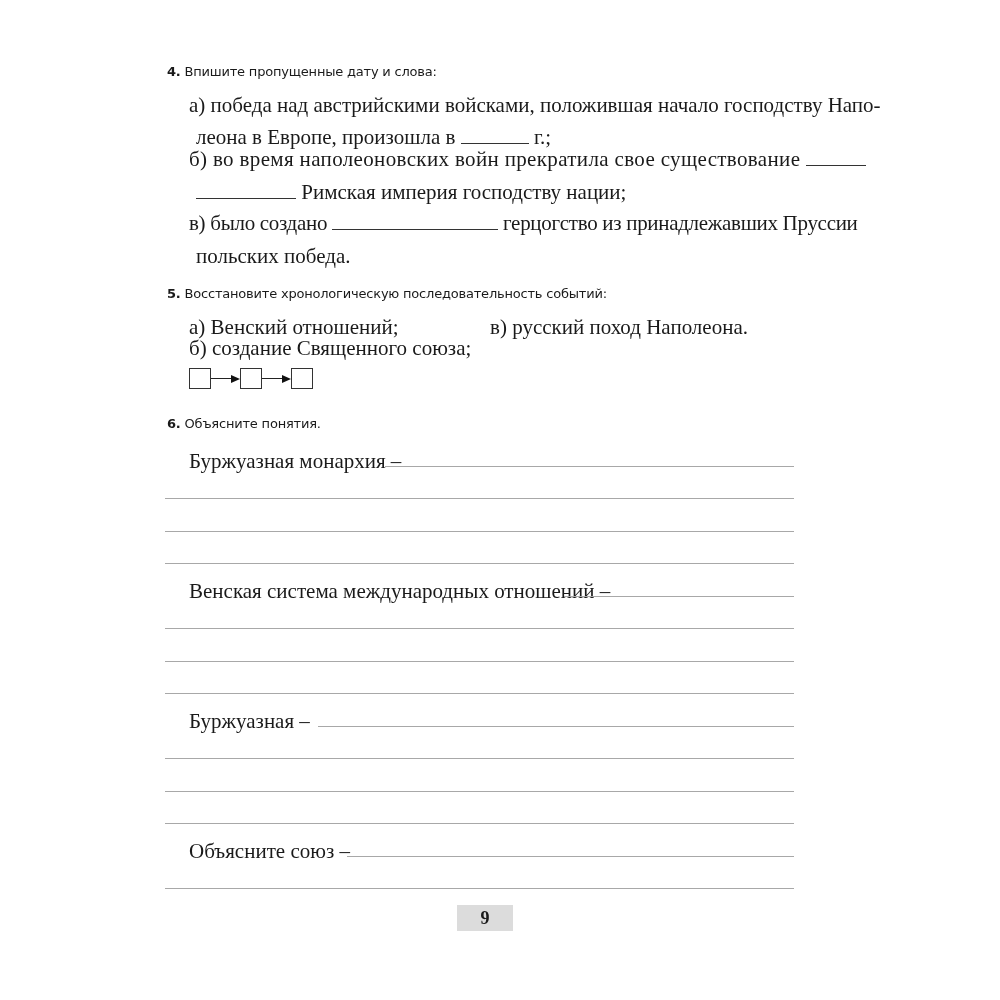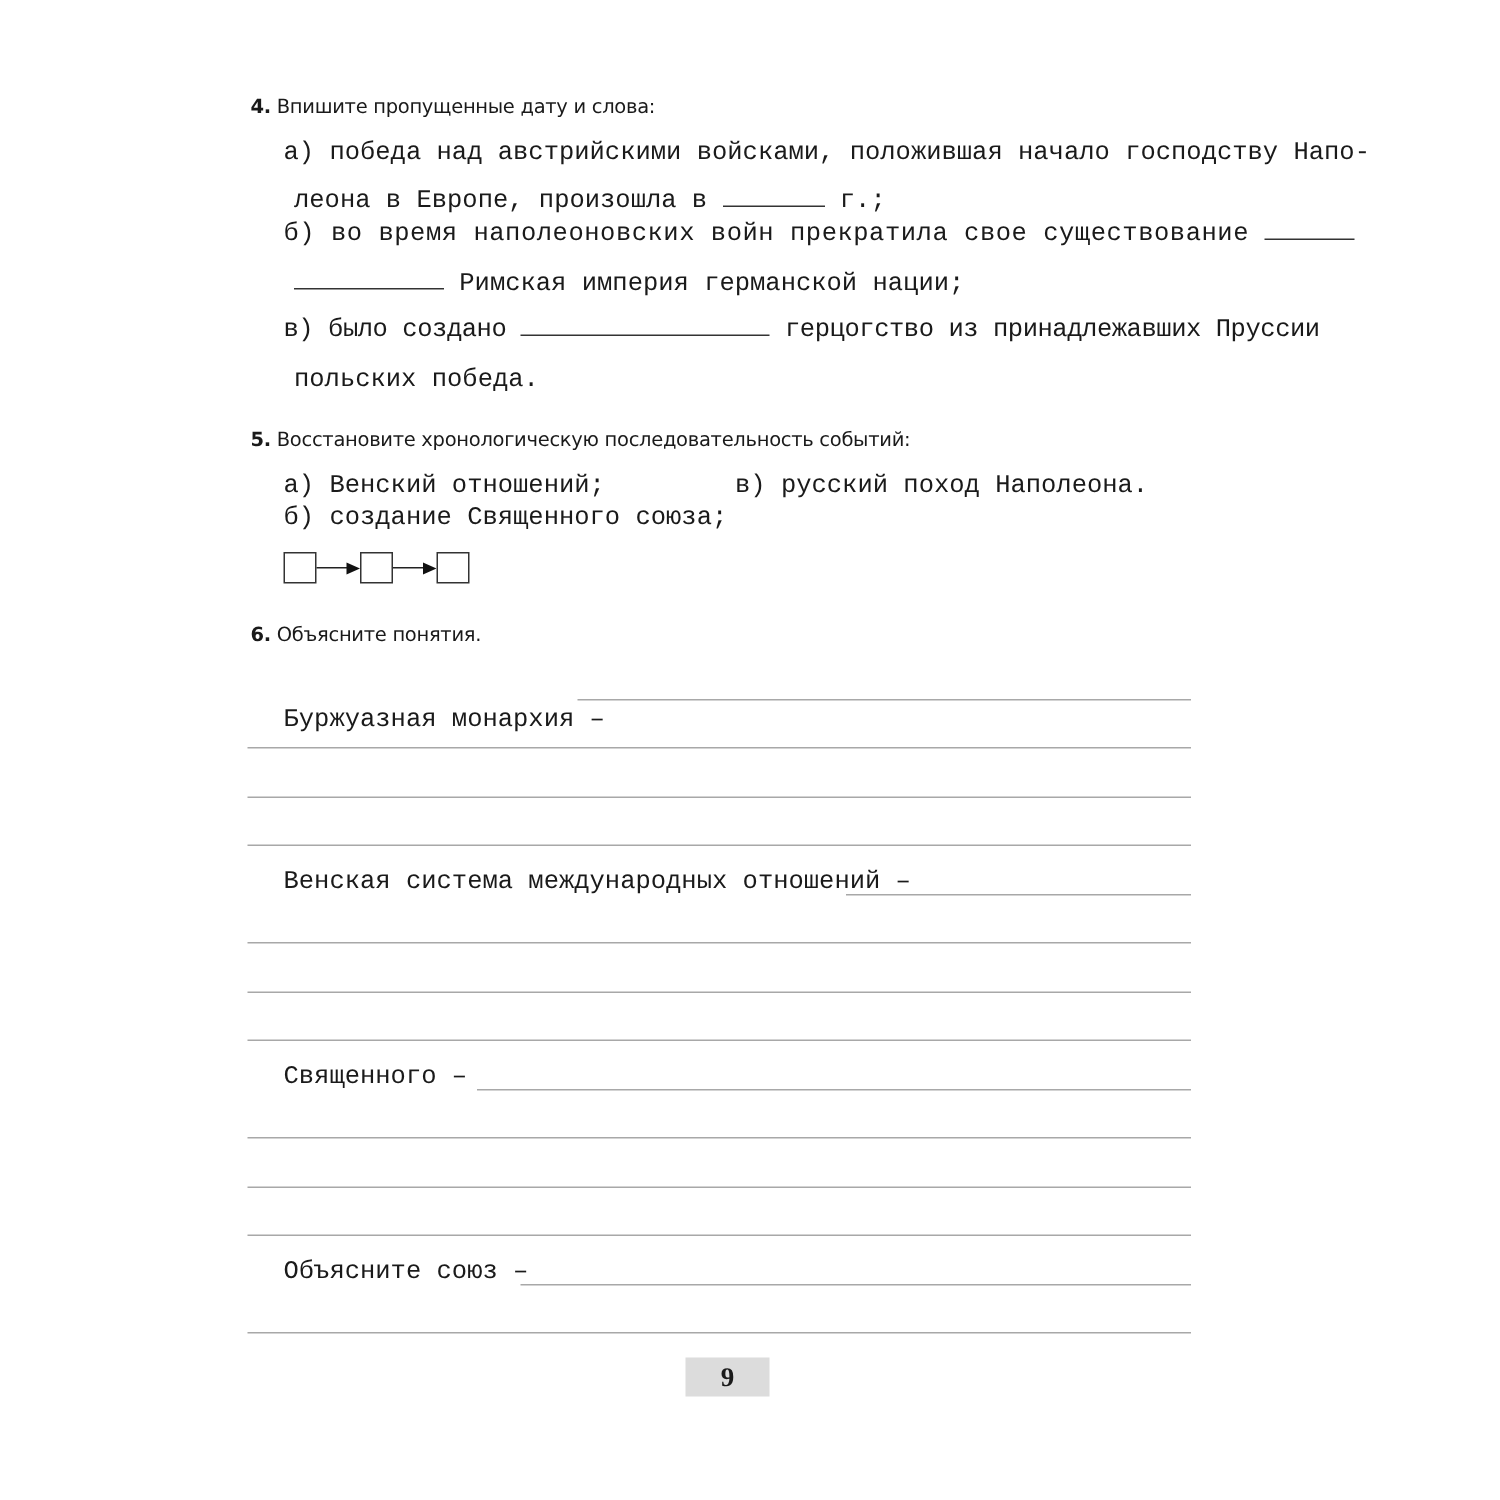--- a/index.html
+++ b/index.html
@@ -1,20 +1,20 @@
 <!DOCTYPE html>
 <html><head>
 <meta charset="utf-8">
 <style>
   html, body { margin:0; padding:0; background:#ffffff; }
   body { width:1000px; height:1000px; position:relative; overflow:hidden; color:#1a1a1a; }
   .abs { position:absolute; white-space:nowrap; }
   .task-head { font-family:"DejaVu Sans", sans-serif; font-size:13px; letter-spacing:-0.2px; }
   .task-num { font-weight:bold; }
-  .serif { font-family:Liberation Mono, monospace; font-size:17px; }
+  .serif { font-family:Liberation Serif, serif; font-size:21px; }
   .blank { display:inline-block; border-bottom:1px solid #333; height:1px; vertical-align:baseline; }
   .rule { position:absolute; height:0; border-top:1.5px solid #a8a8a8; }
   .box { position:absolute; width:22px; height:21px; border:1.5px solid #333; box-sizing:border-box; background:#fff; }
   .arrow { position:absolute; height:0; border-top:1.3px solid #222; }
   .arrowhead { position:absolute; width:0; height:0; border-top:4px solid transparent; border-bottom:4px solid transparent; border-left:9px solid #111; }
   .page-num { position:absolute; left:457px; top:905px; width:56px; height:26px; background:#dcdcdc; text-align:center; font-family:"Liberation Serif", serif; font-weight:bold; font-size:18px; line-height:26px; }
 </style>
 </head>
 <body>
 
@@ -29,21 +29,21 @@
   <span class="blank" style="width:68px;"></span>
   <span>г.;</span>
 </div>
 
 <div class="abs serif" style="left:189px; top:147px;">
   <span style="letter-spacing:0.35px;">б) во время наполеоновских войн прекратила свое существование</span>
   <span class="blank" style="width:60px;"></span>
 </div>
 <div class="abs serif" style="left:196px; top:180px;">
   <span class="blank" style="width:100px;"></span>
-  <span>Римская империя германской нации;</span>
+  <span>Римская империя господству нации;</span>
 </div>
 
 <div class="abs serif" style="left:189px; top:211px; letter-spacing:-0.3px;">
   <span>в) было создано</span>
   <span class="blank" style="width:166px;"></span>
   <span>герцогство из принадлежавших Пруссии</span>
 </div>
 <div class="abs serif" style="left:196px; top:244px;">польских победа.</div>
 
 <div class="abs task-head" style="left:167px; top:286px;">
@@ -62,33 +62,33 @@
   <div class="arrow" style="left:262px; top:378px; width:22px;"></div>
   <div class="arrowhead" style="left:282px; top:375px;"></div>
   <div class="box" style="left:291px; top:368px;"></div>
 </div>
 
 <div class="abs task-head" style="left:167px; top:416px;">
   <span class="task-num">6.</span>
   <span>Объясните понятия.</span>
 </div>
 
-<div class="abs serif" style="left:189px; top:449px;margin-top:22px;">Буржуазная монархия –</div>
+<div class="abs serif" style="left:189px; top:449px;">Буржуазная монархия –</div>
 <div class="rule" style="left:385px; width:409px; top:466px;"></div>
 <div class="rule" style="left:165px; width:629px; top:498px;"></div>
 <div class="rule" style="left:165px; width:629px; top:531px;"></div>
 <div class="rule" style="left:165px; width:629px; top:563px;"></div>
 
 <div class="abs serif" style="left:189px; top:579px;">Венская система международных отношений –</div>
 <div class="rule" style="left:564px; width:230px; top:596px;"></div>
 <div class="rule" style="left:165px; width:629px; top:628px;"></div>
 <div class="rule" style="left:165px; width:629px; top:661px;"></div>
 <div class="rule" style="left:165px; width:629px; top:693px;"></div>
 
-<div class="abs serif" style="left:189px; top:709px;">Священного –</div>
+<div class="abs serif" style="left:189px; top:709px;">Буржуазная –</div>
 <div class="rule" style="left:318px; width:476px; top:726px;"></div>
 <div class="rule" style="left:165px; width:629px; top:758px;"></div>
 <div class="rule" style="left:165px; width:629px; top:791px;"></div>
 <div class="rule" style="left:165px; width:629px; top:823px;"></div>
 
 <div class="abs serif" style="left:189px; top:839px;">Объясните союз –</div>
 <div class="rule" style="left:347px; width:447px; top:856px;"></div>
 <div class="rule" style="left:165px; width:629px; top:888px;"></div>
 
 <div class="page-num">9</div>

